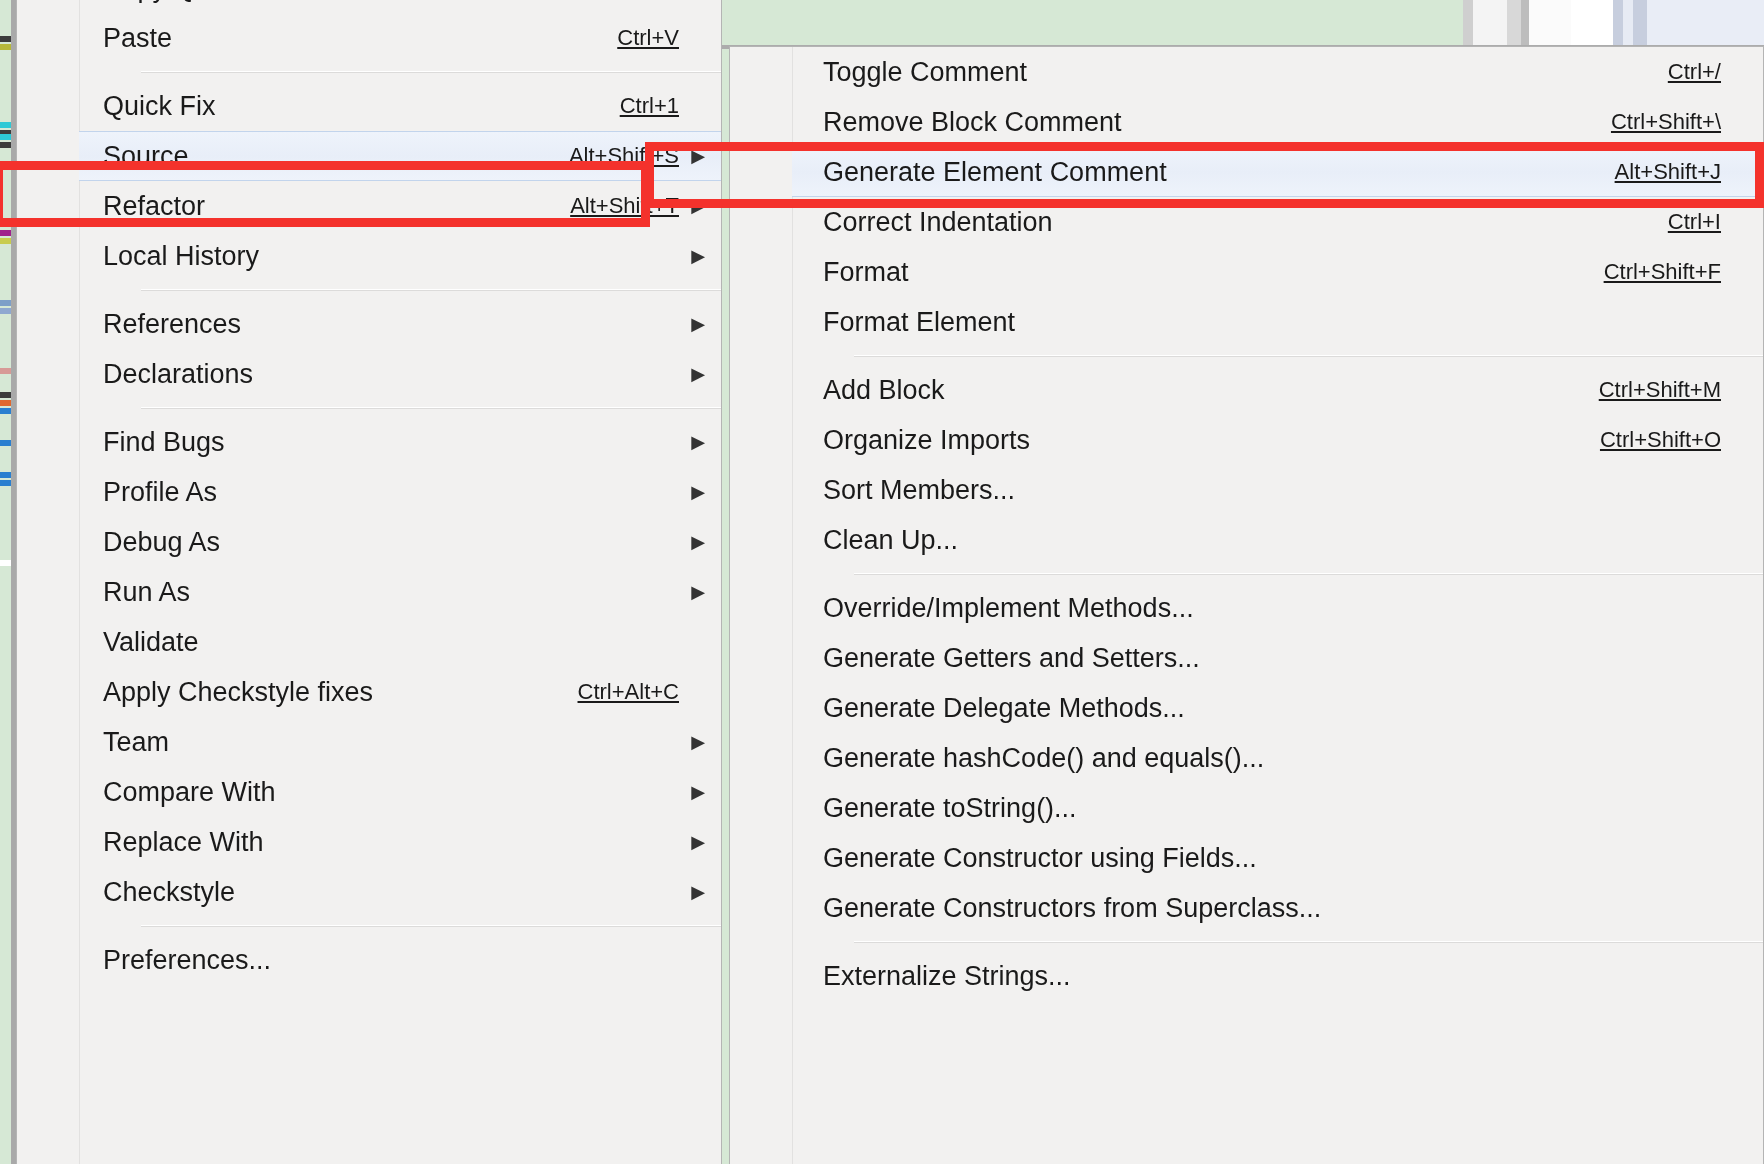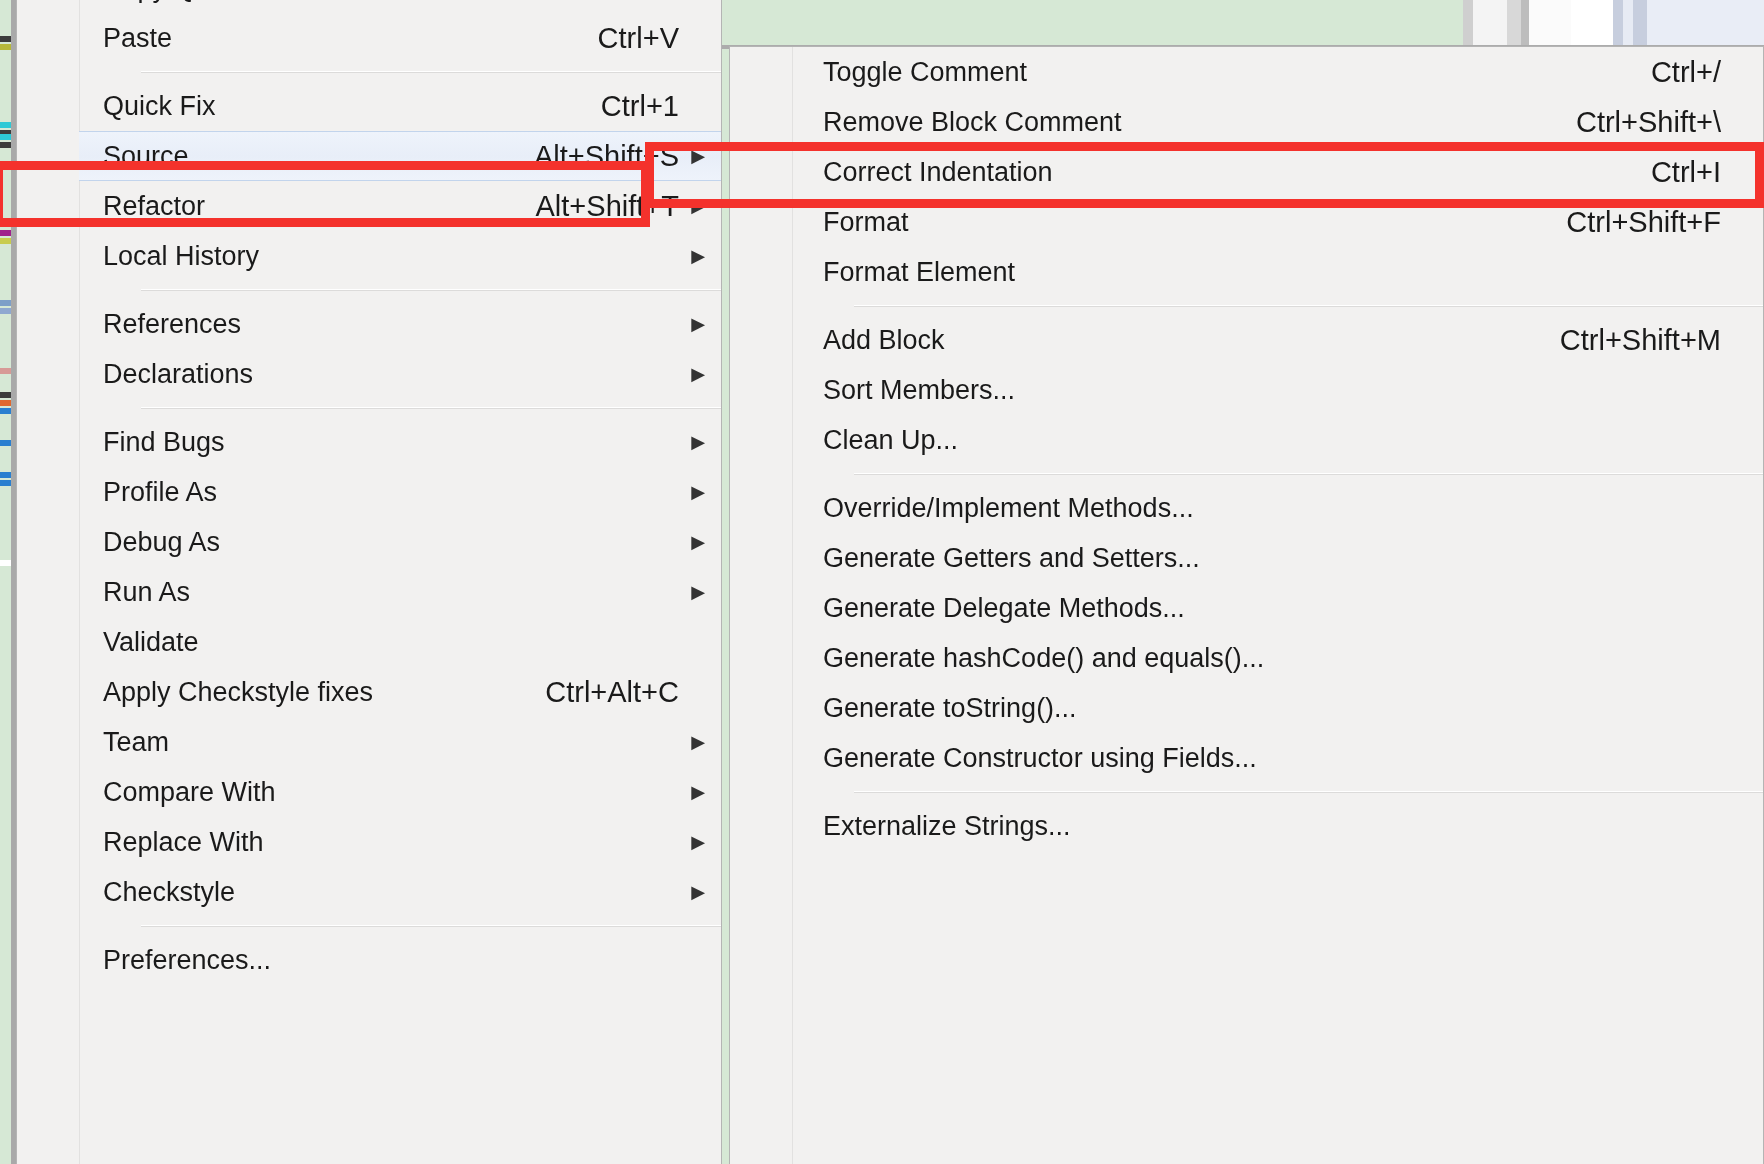--- a/index.html
+++ b/index.html
@@ -93,22 +93,23 @@
     padding-left: 31px;
     padding-right: 16px;
     color: #1a1a1a;
     font-size: 27px;
     white-space: nowrap;
   }
   .menu-item .label { flex: 0 0 auto; }
   .menu-item .spacer { flex: 1 1 auto; }
   .menu-item .accel {
     flex: 0 0 auto;
-    font-size: 29px;
+    font-size: 22px;
     color: #1a1a1a;
+    text-decoration: underline;
   }
   .menu-item .arrow {
     flex: 0 0 auto;
     width: 26px;
     text-align: right;
     font-size: 18px;
     line-height: 1;
     color: #333;
   }
   .menu-item .arrow.none { visibility: hidden; }
@@ -325,20 +326,26 @@
         <span class="spacer"></span>
         <span class="accel">Ctrl+/</span>
         <span class="arrow none">▶</span>
       </div>
       <div class="menu-item">
         <span class="label">Remove Block Comment</span>
         <span class="spacer"></span>
         <span class="accel">Ctrl+Shift+\</span>
         <span class="arrow none">▶</span>
       </div>
+      <div class="menu-item selected">
+        <span class="label">Generate Element Comment</span>
+        <span class="spacer"></span>
+        <span class="accel">Alt+Shift+J</span>
+        <span class="arrow none">▶</span>
+      </div>
       <div class="menu-item">
         <span class="label">Correct Indentation</span>
         <span class="spacer"></span>
         <span class="accel">Ctrl+I</span>
         <span class="arrow none">▶</span>
       </div>
       <div class="menu-item">
         <span class="label">Format</span>
         <span class="spacer"></span>
         <span class="accel">Ctrl+Shift+F</span>
@@ -351,20 +358,26 @@
         <span class="arrow none">▶</span>
       </div>
       <div class="separator"></div>
       <div class="menu-item">
         <span class="label">Add Block</span>
         <span class="spacer"></span>
         <span class="accel">Ctrl+Shift+M</span>
         <span class="arrow none">▶</span>
       </div>
       <div class="menu-item">
+        <span class="label">Organize Imports</span>
+        <span class="spacer"></span>
+        <span class="accel">Ctrl+Shift+O</span>
+        <span class="arrow none">▶</span>
+      </div>
+      <div class="menu-item">
         <span class="label">Sort Members...</span>
         <span class="spacer"></span>
         <span class="accel"></span>
         <span class="arrow none">▶</span>
       </div>
       <div class="menu-item">
         <span class="label">Clean Up...</span>
         <span class="spacer"></span>
         <span class="accel"></span>
         <span class="arrow none">▶</span>
@@ -395,20 +408,26 @@
         <span class="arrow none">▶</span>
       </div>
       <div class="menu-item">
         <span class="label">Generate toString()...</span>
         <span class="spacer"></span>
         <span class="accel"></span>
         <span class="arrow none">▶</span>
       </div>
       <div class="menu-item">
         <span class="label">Generate Constructor using Fields...</span>
+        <span class="spacer"></span>
+        <span class="accel"></span>
+        <span class="arrow none">▶</span>
+      </div>
+      <div class="menu-item">
+        <span class="label">Generate Constructors from Superclass...</span>
         <span class="spacer"></span>
         <span class="accel"></span>
         <span class="arrow none">▶</span>
       </div>
       <div class="separator"></div>
       <div class="menu-item">
         <span class="label">Externalize Strings...</span>
         <span class="spacer"></span>
         <span class="accel"></span>
         <span class="arrow none">▶</span>

